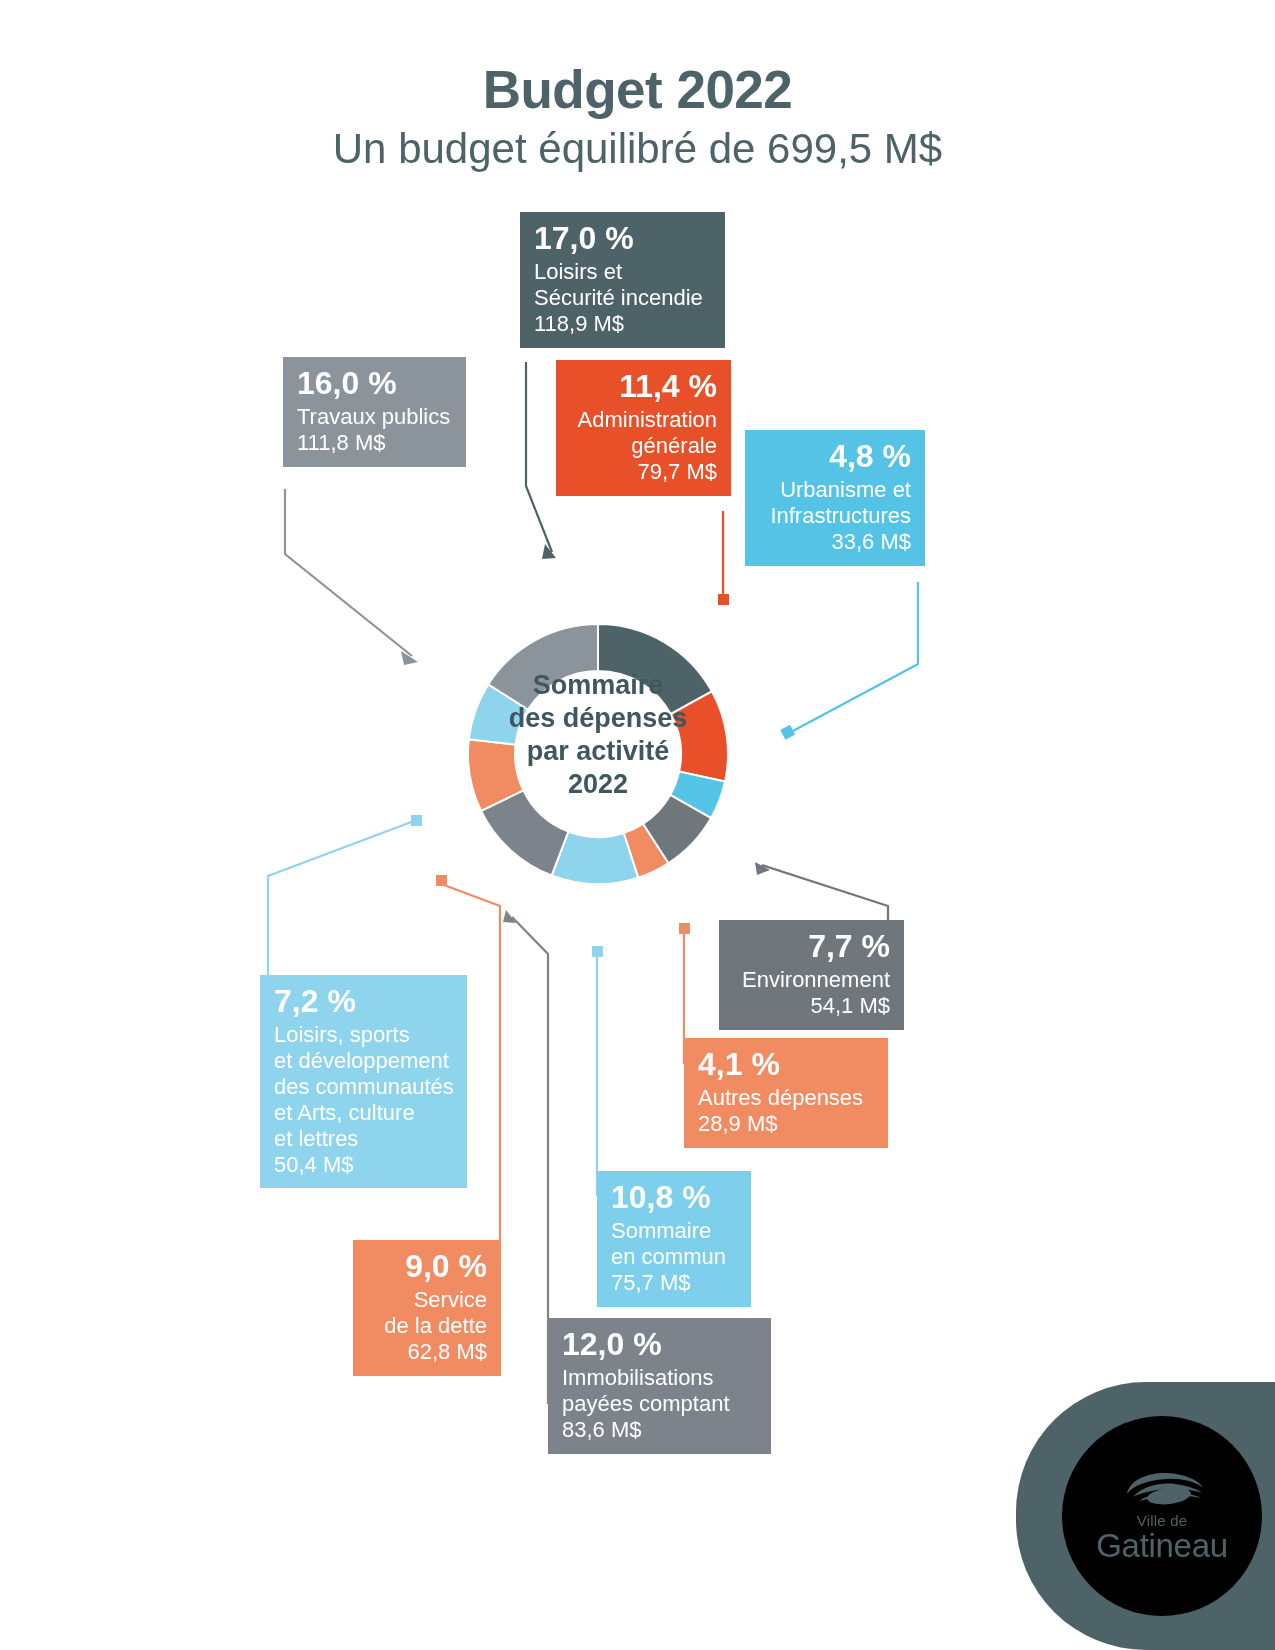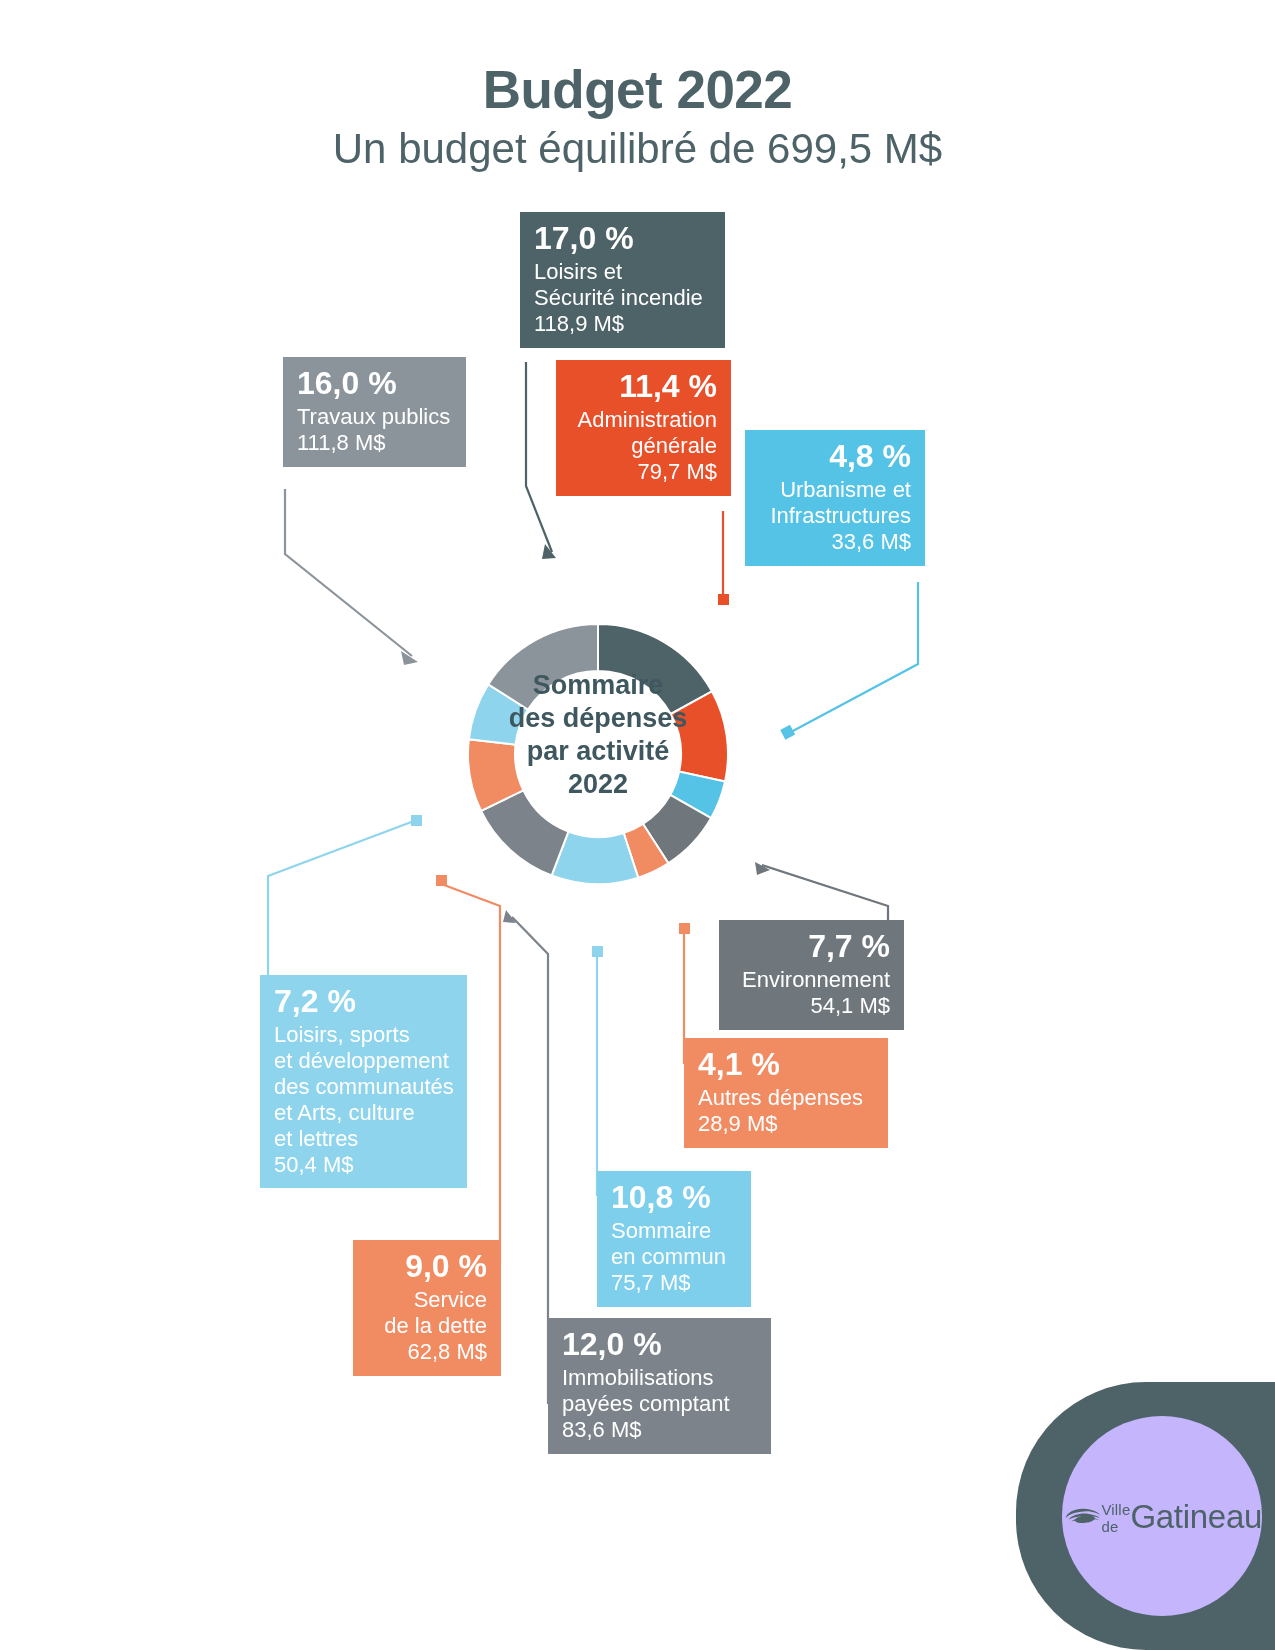--- a/index.html
+++ b/index.html
@@ -56,22 +56,22 @@
   }
   #logo-square {
     position:absolute; left:0; top:0; width: 259px; height: 268px;
     background: #4e6368;
     border-top-left-radius: 130px;
     border-bottom-left-radius: 130px;
   }
   #logo-circle {
     position:absolute; left: 46px; top: 34px;
     width: 200px; height: 200px; border-radius: 50%;
-    background: #c4b5fd;
-    display:flex; align-items:center; justify-content:center;
+    background: #000000;
+    display:flex; flex-direction:column; align-items:center; justify-content:center;
   }
   #logo-villede { font-size: 15px; color:#4e6368; margin-top: 4px; letter-spacing: .2px;}
   #logo-gatineau { font-size: 33px; color:#4e6368; line-height: 1; letter-spacing: -0.3px;}
 </style>
 </head>
 <body>
 
 <div id="page">
 
   <div id="title-block">

